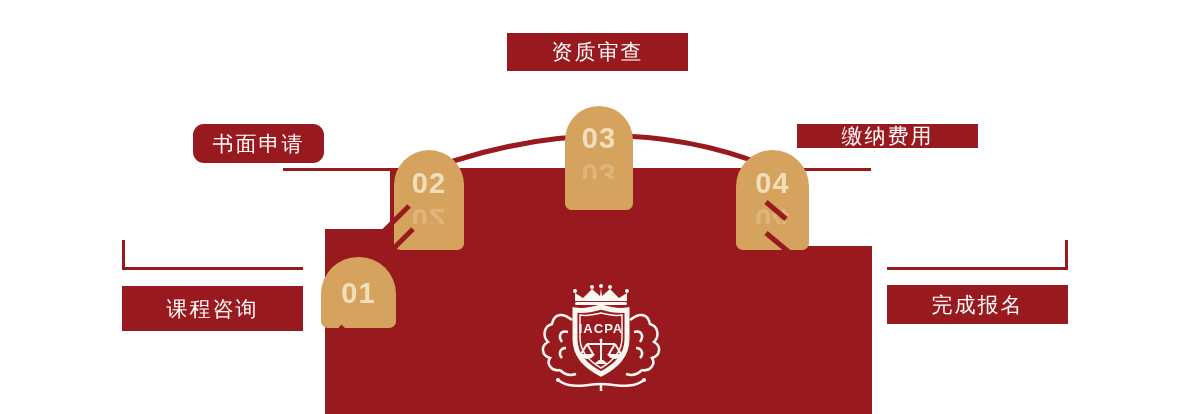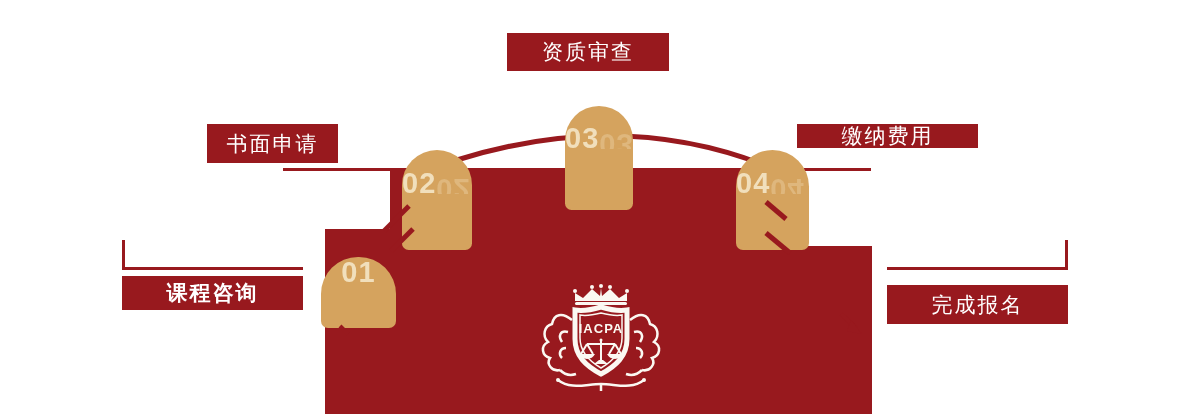--- a/index.html
+++ b/index.html
@@ -18,43 +18,43 @@
   .cline{position:absolute;background:#98191E;}
   .hl1{left:122px;top:267px;width:181px;height:3px;}
   .vl1{left:122px;top:240px;width:3px;height:30px;}
   .hl2{left:283px;top:168px;width:107px;height:3px;}
   .hl4{left:804px;top:168px;width:67px;height:3px;}
   .hl5{left:887px;top:267px;width:181px;height:3px;}
   .vl5{left:1065px;top:240px;width:3px;height:30px;}
   
   .marker{
     position:absolute;background:#D5A35E;overflow:hidden;
-    display:flex;flex-direction:row;
+    display:flex;flex-direction:column;align-items:center;
     border-radius:37px 37px 7px 7px;
   }
   .m1{left:321px;top:257px;width:75px;height:71px;justify-content:center;}
-  .m2{left:394px;top:150px;width:70px;height:100px;padding-top:18px;box-sizing:border-box;margin-left:8px;}
+  .m2{left:394px;top:150px;width:70px;height:100px;padding-top:18px;box-sizing:border-box;}
   .m3{left:565px;top:106px;width:68px;height:104px;padding-top:17px;box-sizing:border-box;}
   .m4{left:712px;top:150px;width:73px;height:100px;padding-top:18px;box-sizing:border-box;margin-left:24px;}
   .m5{left:798px;top:257px;width:74px;height:71px;justify-content:center;}
   .num{
     color:#F1DFBC;font-weight:bold;font-size:29px;line-height:30px;
     letter-spacing:1px;display:block;text-align:center;
   }
   .refwrap{height:20px;overflow:hidden;margin-top:6px;opacity:.33;}
   .refwrap .num{transform:scaleY(-1);}
   
   .steplabel{
     position:absolute;background:#98191E;color:#ffffff;
     display:flex;align-items:center;justify-content:center;
     font-size:21px;letter-spacing:2px;white-space:nowrap;
   }
-  .l1{left:122px;top:276px;width:181px;height:34px;font-weight:bold;}
-  .l2{left:207px;top:124px;width:131px;height:39px;}
-  .l3{left:507px;top:33px;width:162px;height:38px;}
+  .l1{left:122px;top:286px;width:181px;height:45px;}
+  .l2{left:193px;top:124px;width:131px;height:39px;border-radius:11px;}
+  .l3{left:507px;top:33px;width:181px;height:38px;}
   .l4{left:797px;top:124px;width:181px;height:24px;}
   .l5{left:887px;top:272px;width:181px;height:39px;margin-top:13px;}
   
   .crest{position:absolute;left:516px;top:284px;width:170px;height:114px;}
   .crest text{
     font-family:"Liberation Sans","DejaVu Sans",sans-serif;
     font-weight:bold;font-size:13px;letter-spacing:1px;fill:#FBF8F2;
   }
 </style>
 </head>

